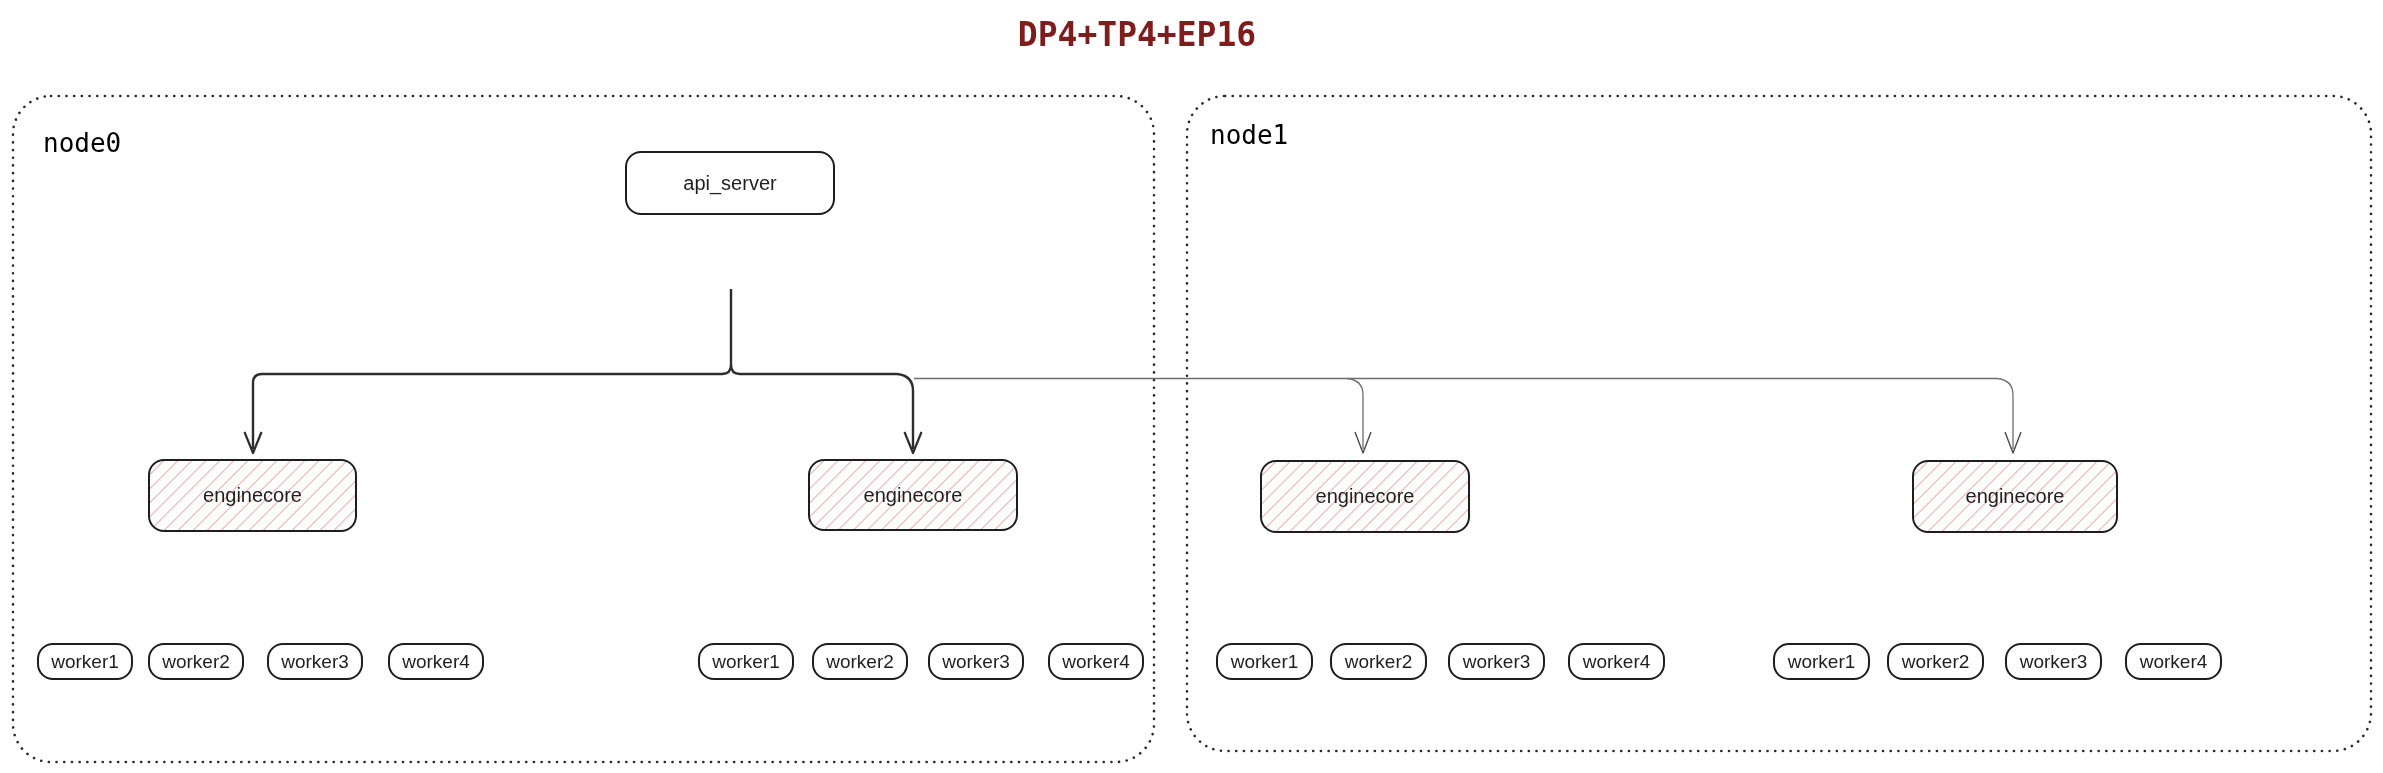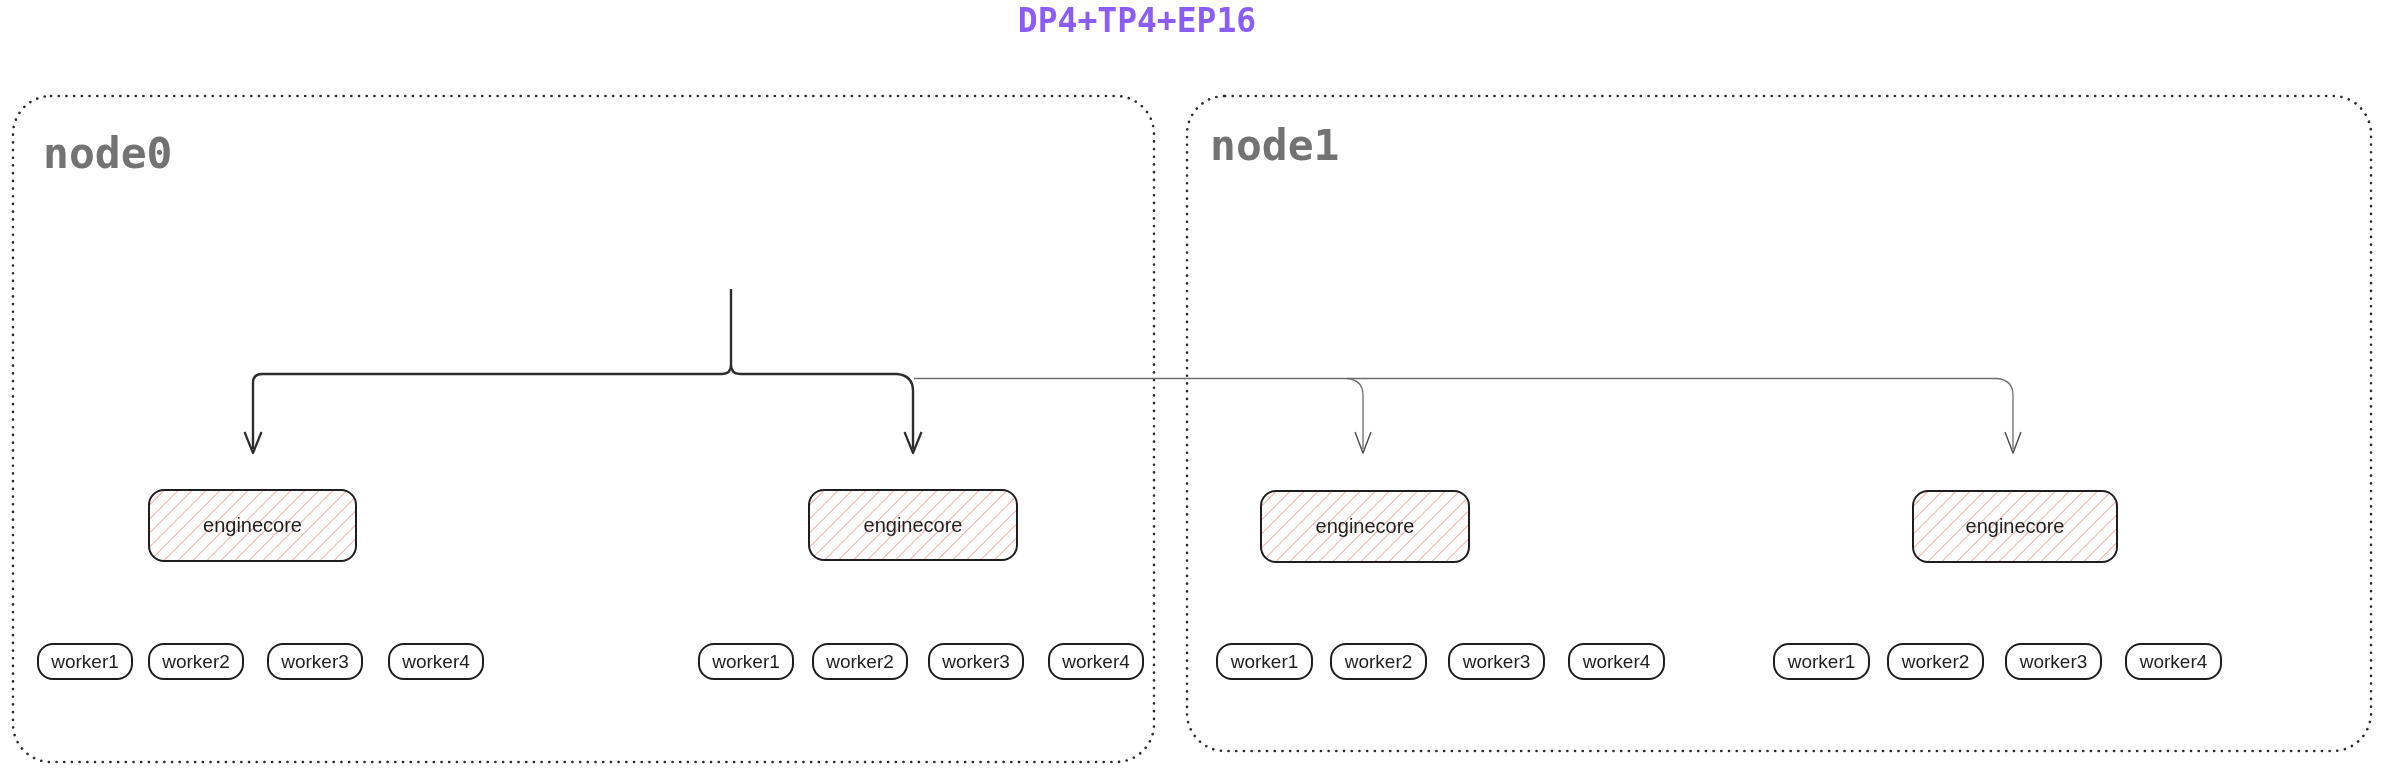--- a/index.html
+++ b/index.html
@@ -5,34 +5,34 @@
   html,body{margin:0;padding:0;background:#ffffff;}
   .canvas{
     position:relative;
     width:2383px;height:773px;
     background:#ffffff;
     font-family:"Liberation Sans", sans-serif;
     overflow:hidden;
   }
   .title{
     position:absolute;
-    left:1137px; top:1px;
+    left:1137px; top:15px;
     transform:translateX(-50%);
     font-family:"DejaVu Sans Mono", monospace;
     font-weight:bold;
     font-size:33px;
-    color:#8b5cf6;
+    color:#7f1d1d;
     white-space:nowrap;
   }
   .node-label{
     position:absolute;
     font-family:"DejaVu Sans Mono", monospace;
-    font-weight:bold;
-    font-size:43px;
-    color:#737373;
+    font-weight:normal;
+    font-size:26px;
+    color:#000000;
     white-space:nowrap;
   }
   .node-label.n0{left:43px; top:128px;}
   .node-label.n1{left:1210px; top:120px;}
   .box{
     position:absolute;
     box-sizing:border-box;
     border:2px solid #1e1e1e;
     border-radius:16px;
     background:#ffffff;
@@ -41,21 +41,20 @@
     justify-content:center;
     font-size:20px;
     color:#1f1f1f;
     white-space:nowrap;
   }
   .box.api   {left:625px; top:151px; width:210px; height:64px;}
   .box.async {left:624px; top:215px; width:214px; height:73px;
     background-image:repeating-linear-gradient(135deg, rgba(0,0,0,0) 0px, rgba(0,0,0,0) 8.5px, #b7e6c6 8.5px, #b7e6c6 10px);}
   .box.ec{
     background-image:repeating-linear-gradient(135deg, rgba(0,0,0,0) 0px, rgba(0,0,0,0) 8.5px, #f6c6c1 8.5px, #f6c6c1 10px);
-    margin-top:30px;
   }
   .box.ec1{left:148px;  top:459px; width:209px; height:73px;}
   .box.ec2{left:808px;  top:459px; width:210px; height:72px;}
   .box.ec3{left:1260px; top:460px; width:210px; height:73px;}
   .box.ec4{left:1912px; top:460px; width:206px; height:73px;}
   .worker{
     position:absolute;
     box-sizing:border-box;
     top:643px;
     height:37px;
@@ -99,20 +98,21 @@
     <path d="M 1347 378.5 Q 1363 380 1363 395 L 1363 449" fill="none" stroke="#6e6e6e" stroke-width="1.3" stroke-linejoin="round"></path>
     <path d="M 1355 432 L 1363 453 L 1371 432" fill="none" stroke="#4a4a4a" stroke-width="1.4" stroke-linejoin="round"></path>
     <path d="M 2005 432 L 2013 453 L 2021 432" fill="none" stroke="#4a4a4a" stroke-width="1.4" stroke-linejoin="round"></path>
   </svg>
 
   <div class="title">DP4+TP4+EP16</div>
 
   <div class="node-label n0">node0</div>
   <div class="node-label n1">node1</div>
 
+  <div class="box api">api_server</div>
 
   <div class="box ec ec1">enginecore</div>
   <div class="box ec ec2">enginecore</div>
   <div class="box ec ec3">enginecore</div>
   <div class="box ec ec4">enginecore</div>
 
   <div class="worker w96" style="left:37px">worker1</div>
   <div class="worker w96" style="left:148px">worker2</div>
   <div class="worker w96" style="left:267px">worker3</div>
   <div class="worker w96" style="left:388px">worker4</div>

